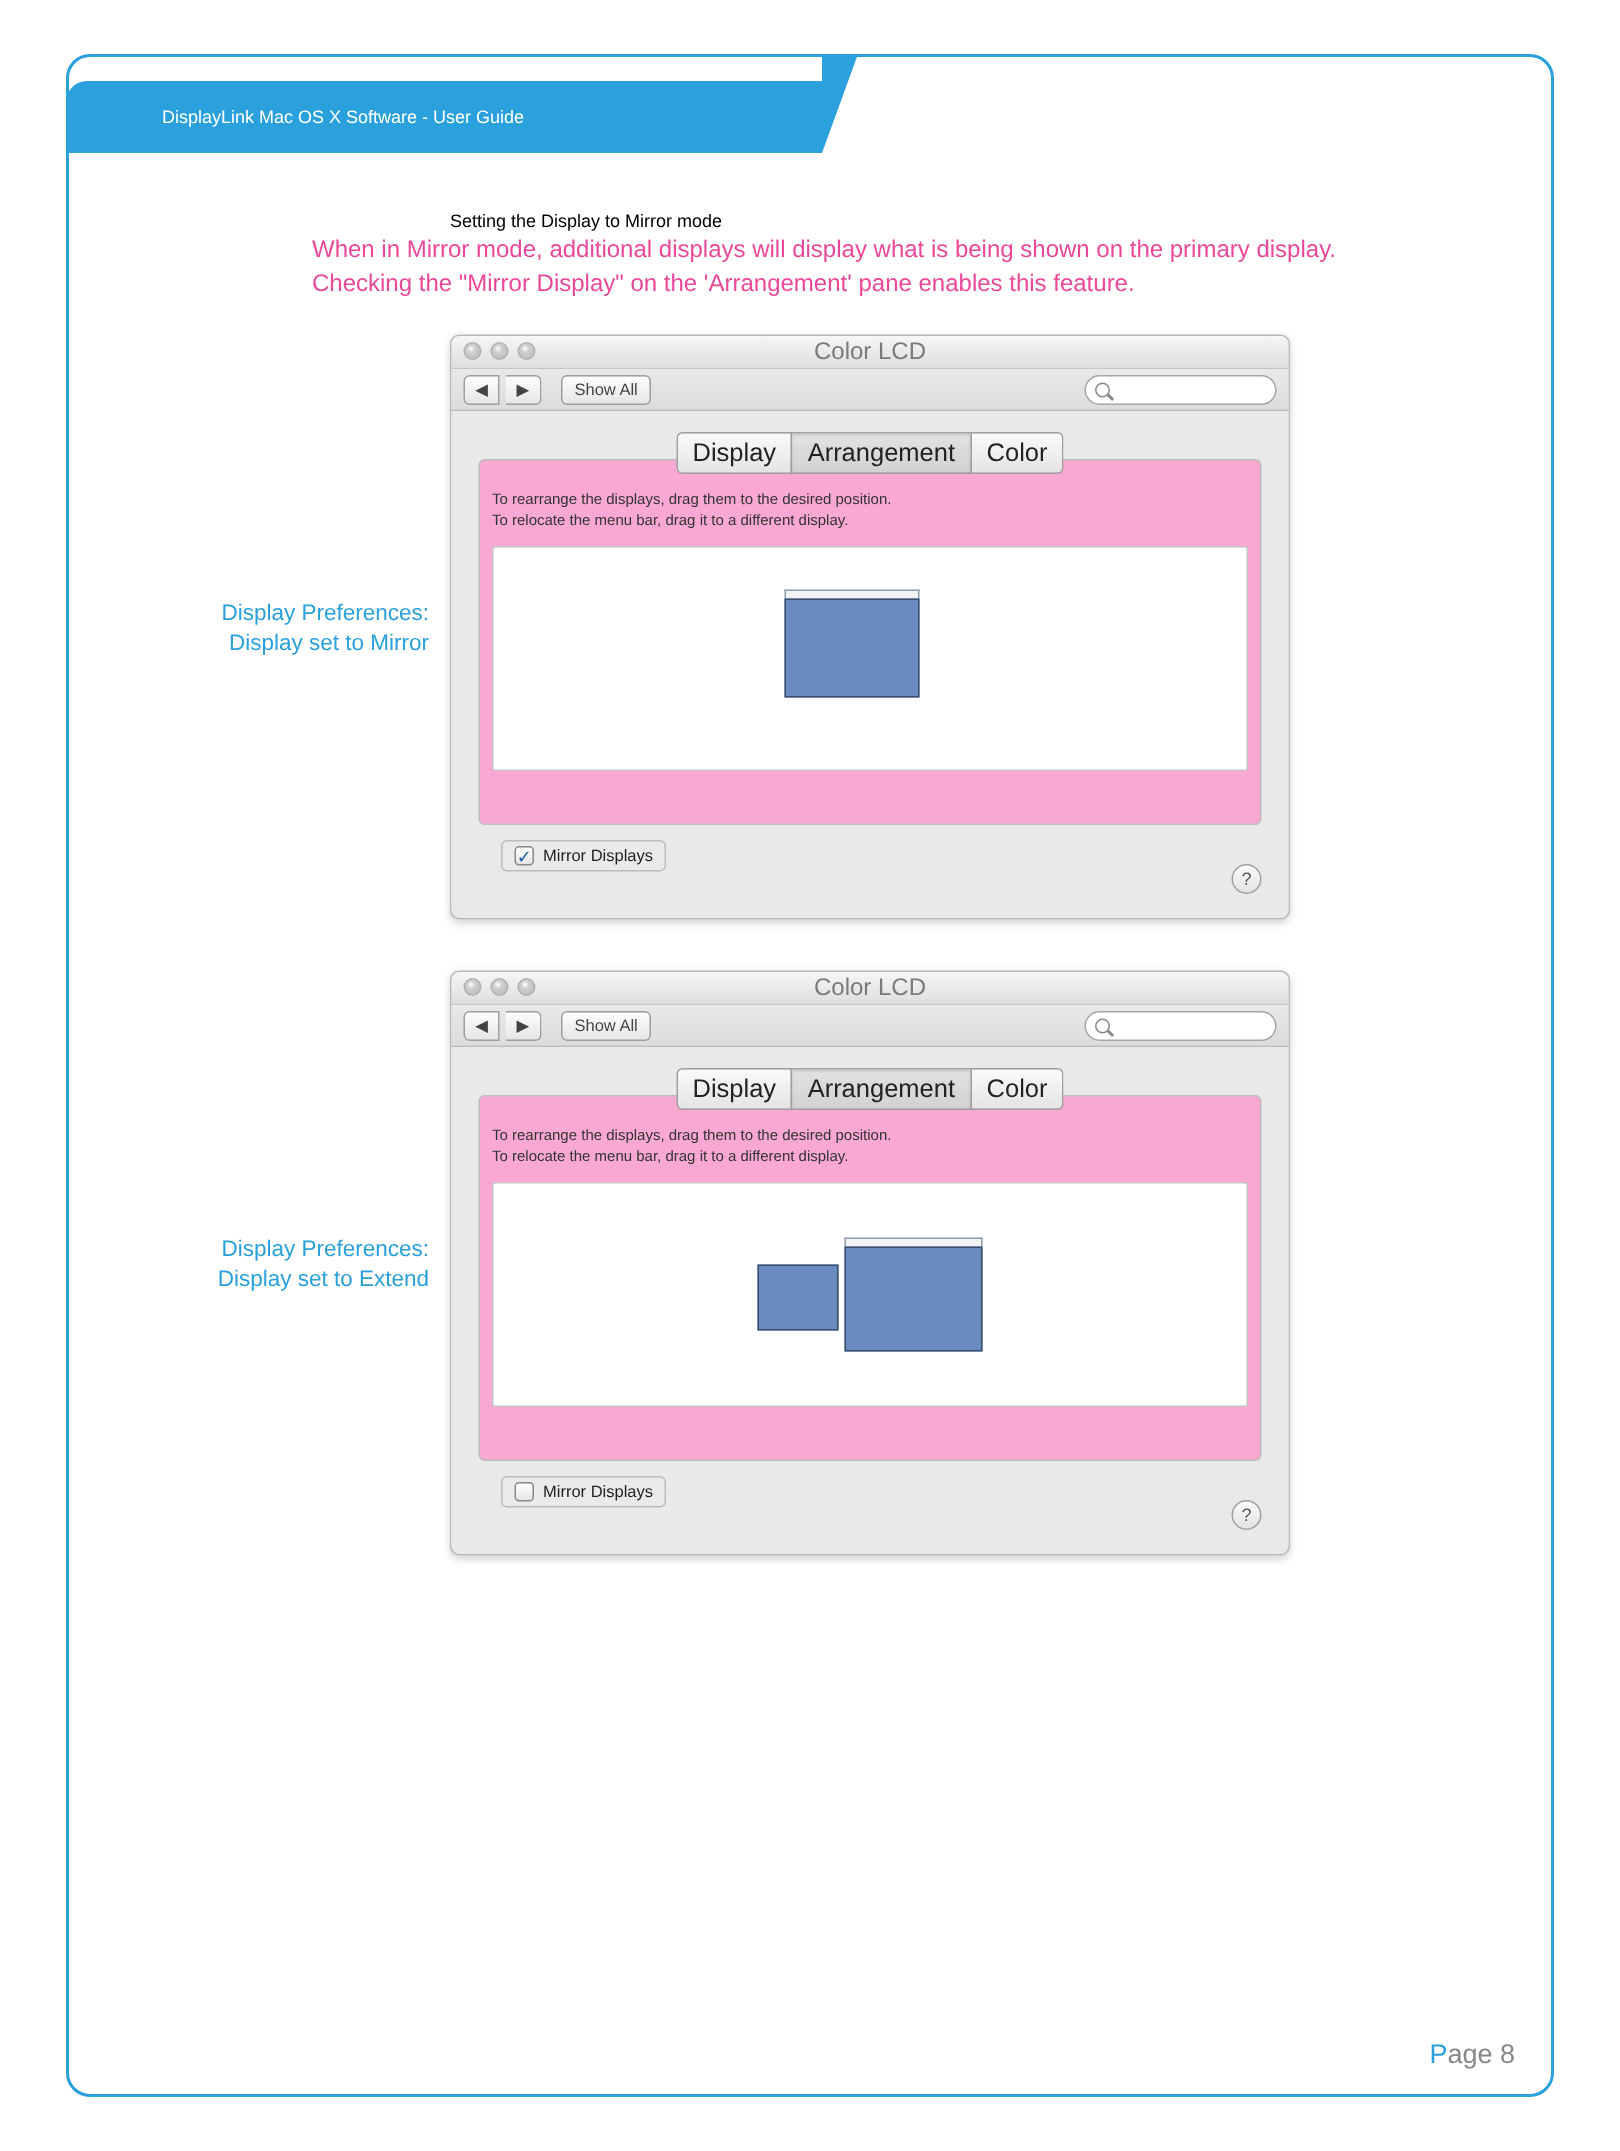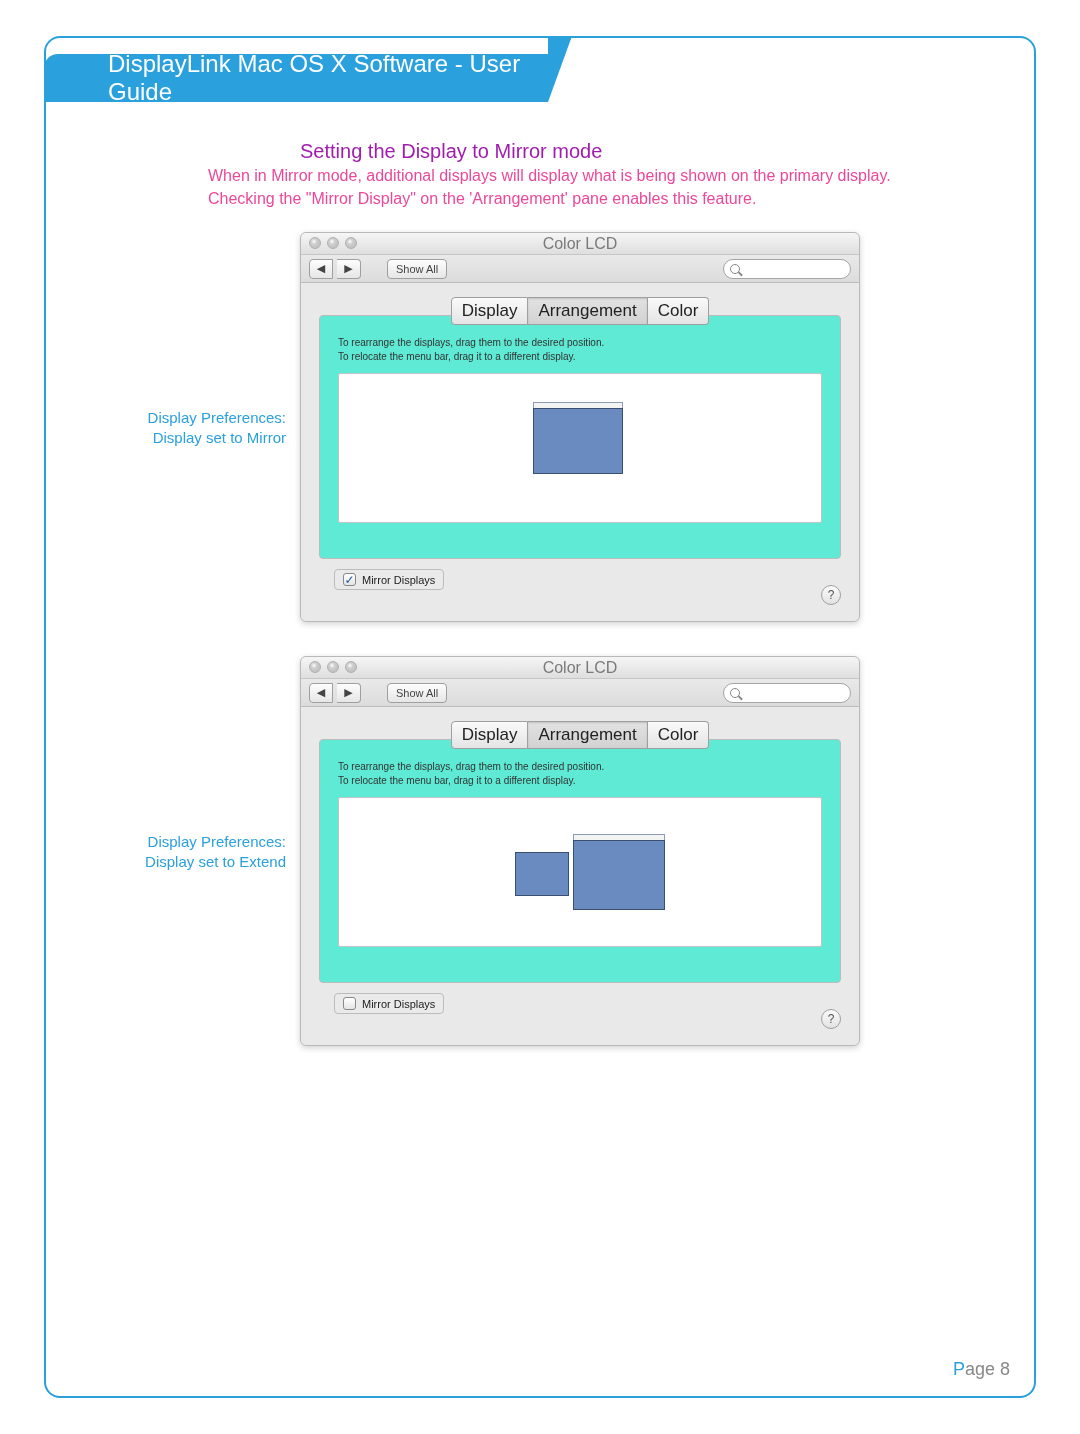--- a/index.html
+++ b/index.html
@@ -20,21 +20,21 @@
   }
   .header-bar {
     position: absolute;
     top: 54px;
     left: 44px;
     width: 504px;
     height: 48px;
     background: #2aa0dd;
     border-radius: 14px 0 0 0;
     color: #fff;
-    font-size: 24px;
+    font-size: 12px;
     display: flex;
     align-items: center;
     padding-left: 64px;
     z-index: 2;
   }
   .header-wedge {
     position: absolute;
     top: 36px;
     left: 548px;
     width: 0; height: 0;
@@ -43,22 +43,22 @@
     border-top: 66px solid #2aa0dd;
     z-index: 2;
   }
   .content {
     position: absolute;
     top: 140px;
     left: 92px;
     right: 92px;
   }
   .section-heading {
-    font-size: 20px;
-    color: #a21caf;
+    font-size: 12px;
+    color: #000000;
     margin-left: 208px;
     margin-bottom: 2px;
   }
   .section-body {
     font-size: 16px;
     color: #ec4899;
     line-height: 1.42;
     margin-left: 116px;
     margin-right: 48px;
     margin-bottom: 22px;
@@ -123,21 +123,21 @@
     color: #444;
     background: linear-gradient(#fdfdfd, #e6e6e6);
     border: 1px solid #9f9f9f;
     display: inline-flex;
     align-items: center;
     justify-content: center;
     cursor: default;
   }
   .seg-back { border-radius: 4px 0 0 4px; width: 24px; }
   .seg-fwd  { border-radius: 0 4px 4px 0; width: 24px; border-left: none; }
-  .seg-showall { border-radius: 4px; margin-left: 22px; }
+  .seg-showall { border-radius: 4px; margin-left: 9px; }
   .toolbar-spacer { flex: 1; }
   .search-field {
     height: 20px;
     width: 128px;
     border-radius: 10px;
     border: 1px solid #a5a5a5;
     background: #fff;
     display: flex;
     align-items: center;
     padding: 0 6px;
@@ -180,22 +180,22 @@
   .tab.last  { border-radius: 0 4px 4px 0; border-left: none; }
   .tab.mid   { border-left: none; }
   .tab.active {
     background: linear-gradient(#e2e2e2, #d2d2d2);
     box-shadow: inset 0 1px 2px rgba(0,0,0,0.15);
   }
   .group-frame {
     margin-top: -10px;
     border: 1px solid #bcbcbc;
     border-radius: 4px;
-    background: #5eead4;
-    padding: 20px 18px 14px;
+    background: #f9a8d4;
+    padding: 20px 8px 14px;
     height: 244px;
     position: relative;
   }
   .hint-text {
     font-size: 10px;
     color: #333;
     line-height: 1.35;
     margin-bottom: 10px;
   }
   .display-canvas {

